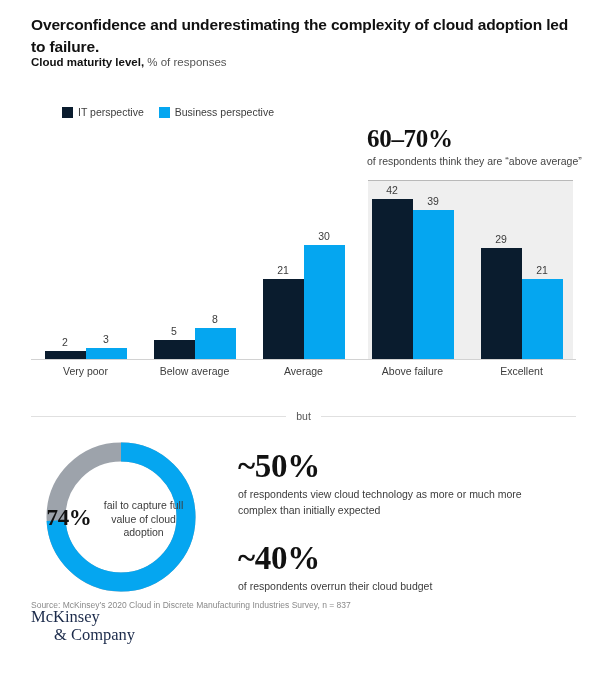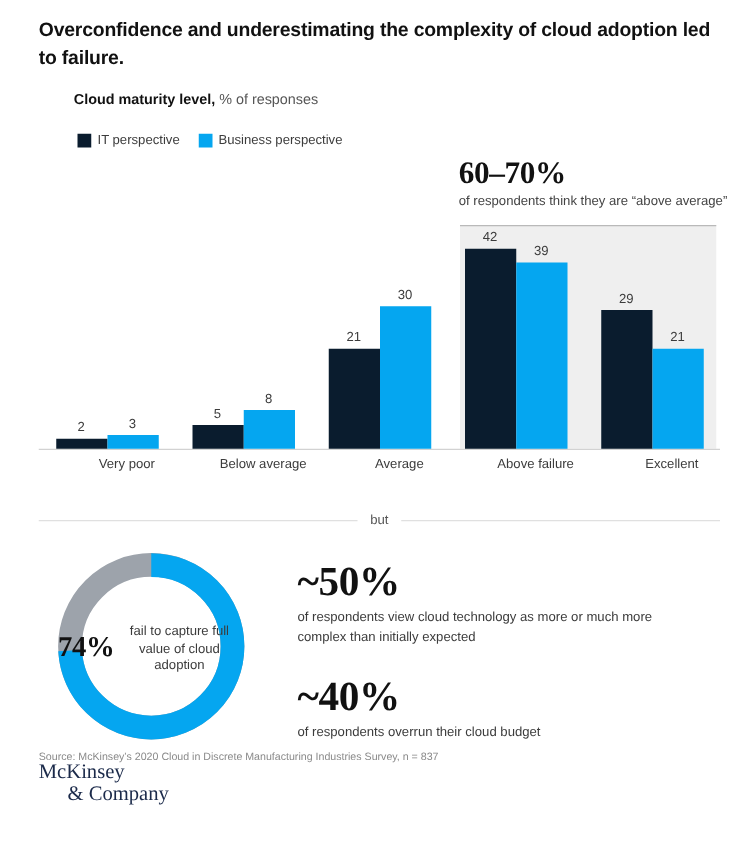--- a/index.html
+++ b/index.html
@@ -28,25 +28,24 @@
     width: 552px;
     font-size: 15.5px;
     font-weight: bold;
     line-height: 1.45;
     color: #111111;
     letter-spacing: -0.15px;
   }
   .subhead {
     position: absolute;
     left: 31px;
-    top: 74px;
+    top: 56px;
     font-size: 11.5px;
     color: #3c3c3c;
     white-space: nowrap;
-    margin-left: 28px;
   }
   .subhead b {
     color: #111111;
     font-weight: bold;
   }
   .subhead span.light {
     color: #555555;
     font-weight: normal;
   }
 
@@ -158,21 +157,21 @@
     position: absolute;
     left: 0;
     width: 41px;
     text-align: center;
     font-size: 10.5px;
     color: #3c3c3c;
   }
   .cat-label {
     position: absolute;
     top: 188px;
-    left: 16px;
+    left: 0;
     width: 100%;
     text-align: center;
     font-size: 10.5px;
     color: #3c3c3c;
     line-height: 1.35;
   }
 
   
   .divider {
     position: absolute;

